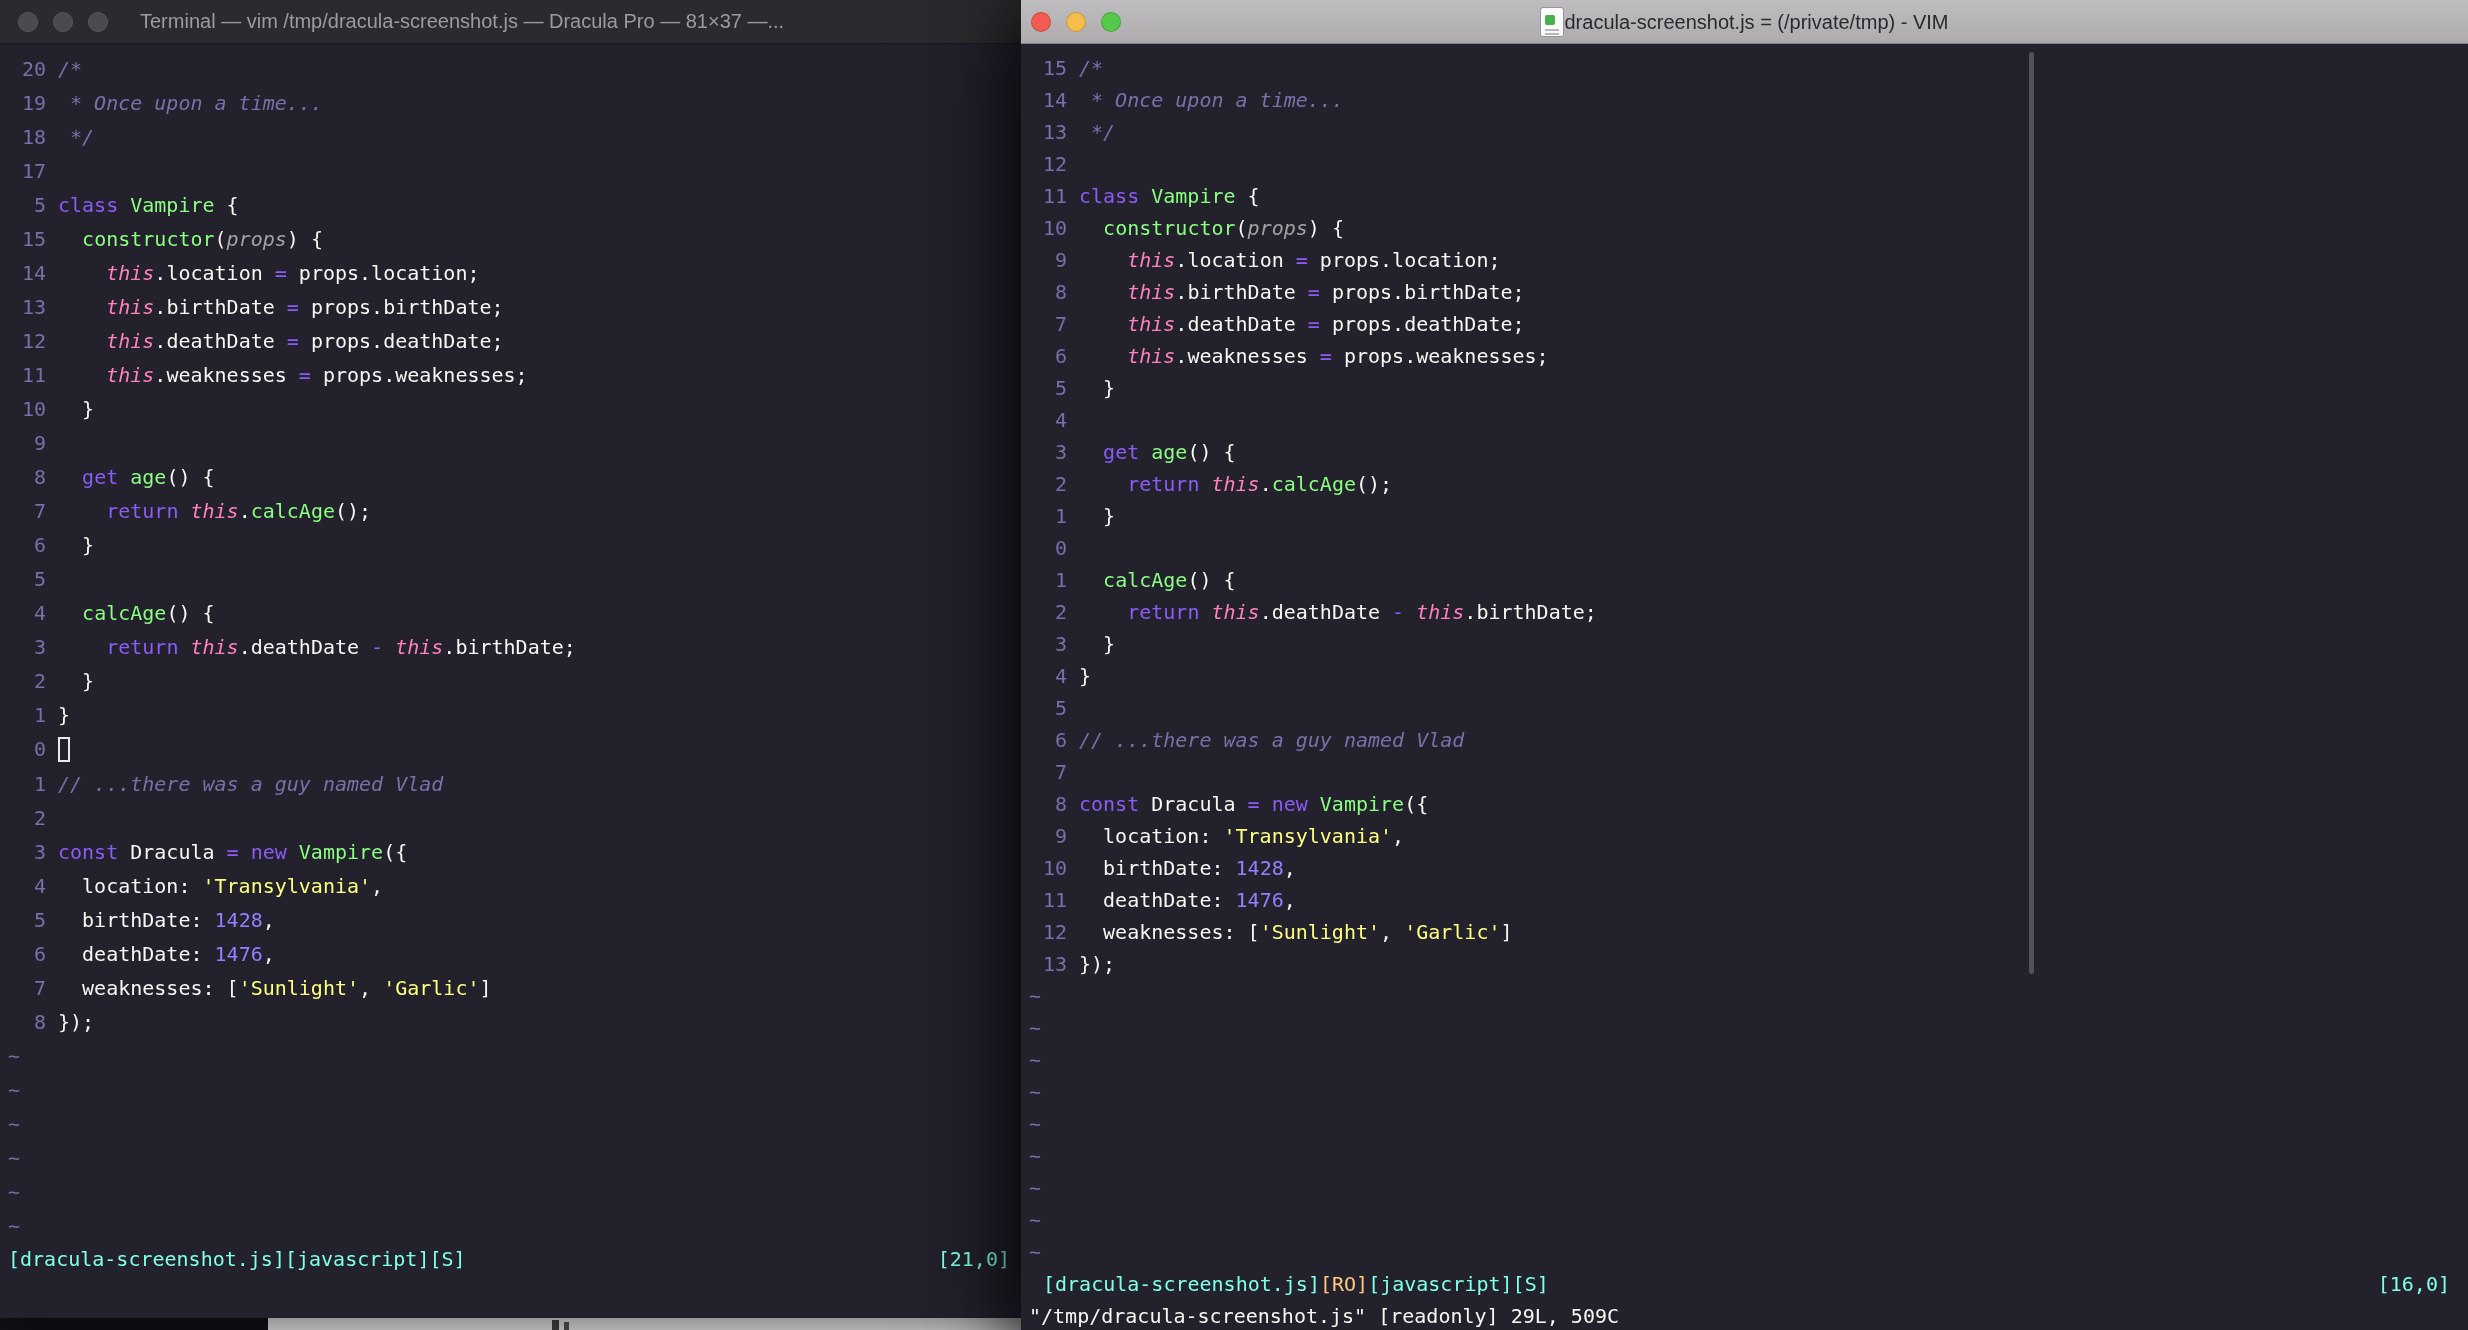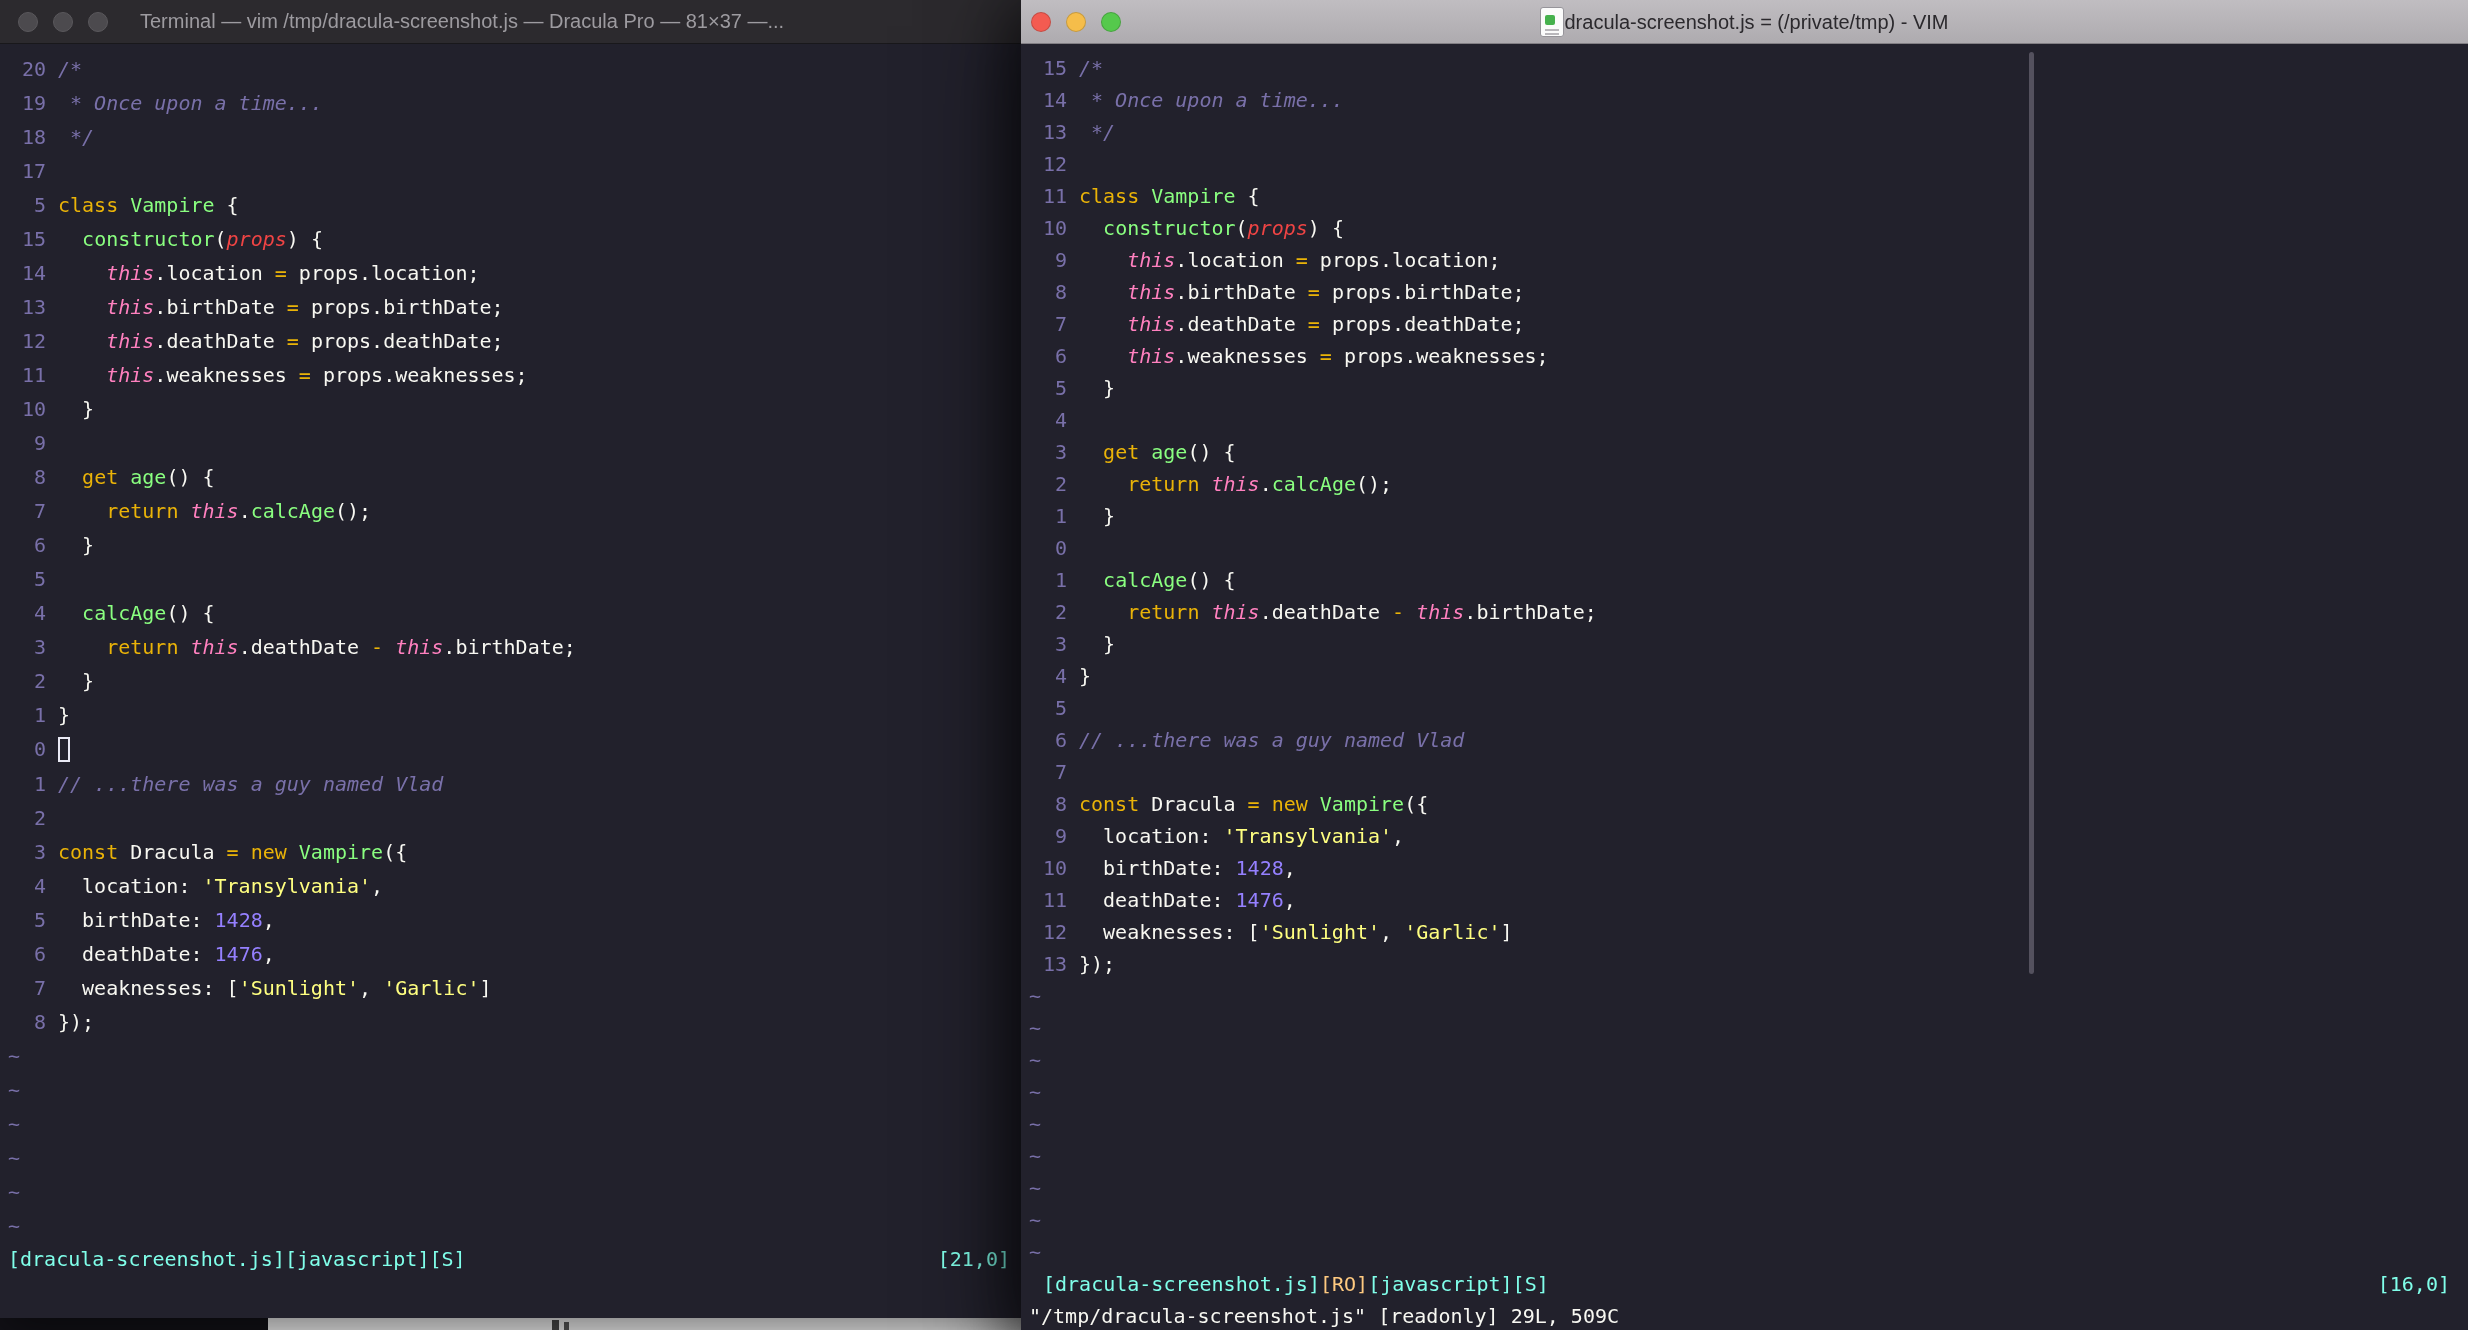--- a/index.html
+++ b/index.html
@@ -46,26 +46,26 @@
   .code-area { position:absolute; left:0; top:52px; right:0; font-size:20px; color:#F8F8F2; }
   #left-code  { line-height:34px; right:5px; }
   #right-code { line-height:32px; }
   .code-line { display:flex; white-space:pre; }
   .ln { flex:0 0 38px; text-align:right; margin-left:8px; margin-right:12px; color:#7970A9; }
   .code-text { white-space:pre; }
   .tilde { margin-left:8px; }
   .tilde-ch { color:#7970A9; }
 
   .tok-comment { color:#7970A9; font-style:italic; }
-  .tok-pink    { color:#eab308; }
+  .tok-pink    { color:#8b5cf6; }
   .tok-pinki   { color:#FF80BF; font-style:italic; }
   .tok-green   { color:#8AFF80; }
   .tok-purple  { color:#9580FF; }
   .tok-yellow  { color:#FFFF80; }
-  .tok-orange  { color:#ef4444; font-style:italic; }
+  .tok-orange  { color:#a3a3a3; font-style:italic; }
   .tok-fg      { color:#F8F8F2; }
 
   .cursor-hollow { display:inline-block; width:12px; height:25px;
                    border:2px solid #E9E9F4; transform:translateY(5px); }
 
   
   .statusline { position:absolute; display:flex; font-size:20px; white-space:pre; }
   #left-window  .statusline { top:1242px; left:8px; right:56px; line-height:34px; }
   #right-window .statusline { top:1268px; left:22px; right:18px; line-height:32px; }
   .spacer { flex:1; }

